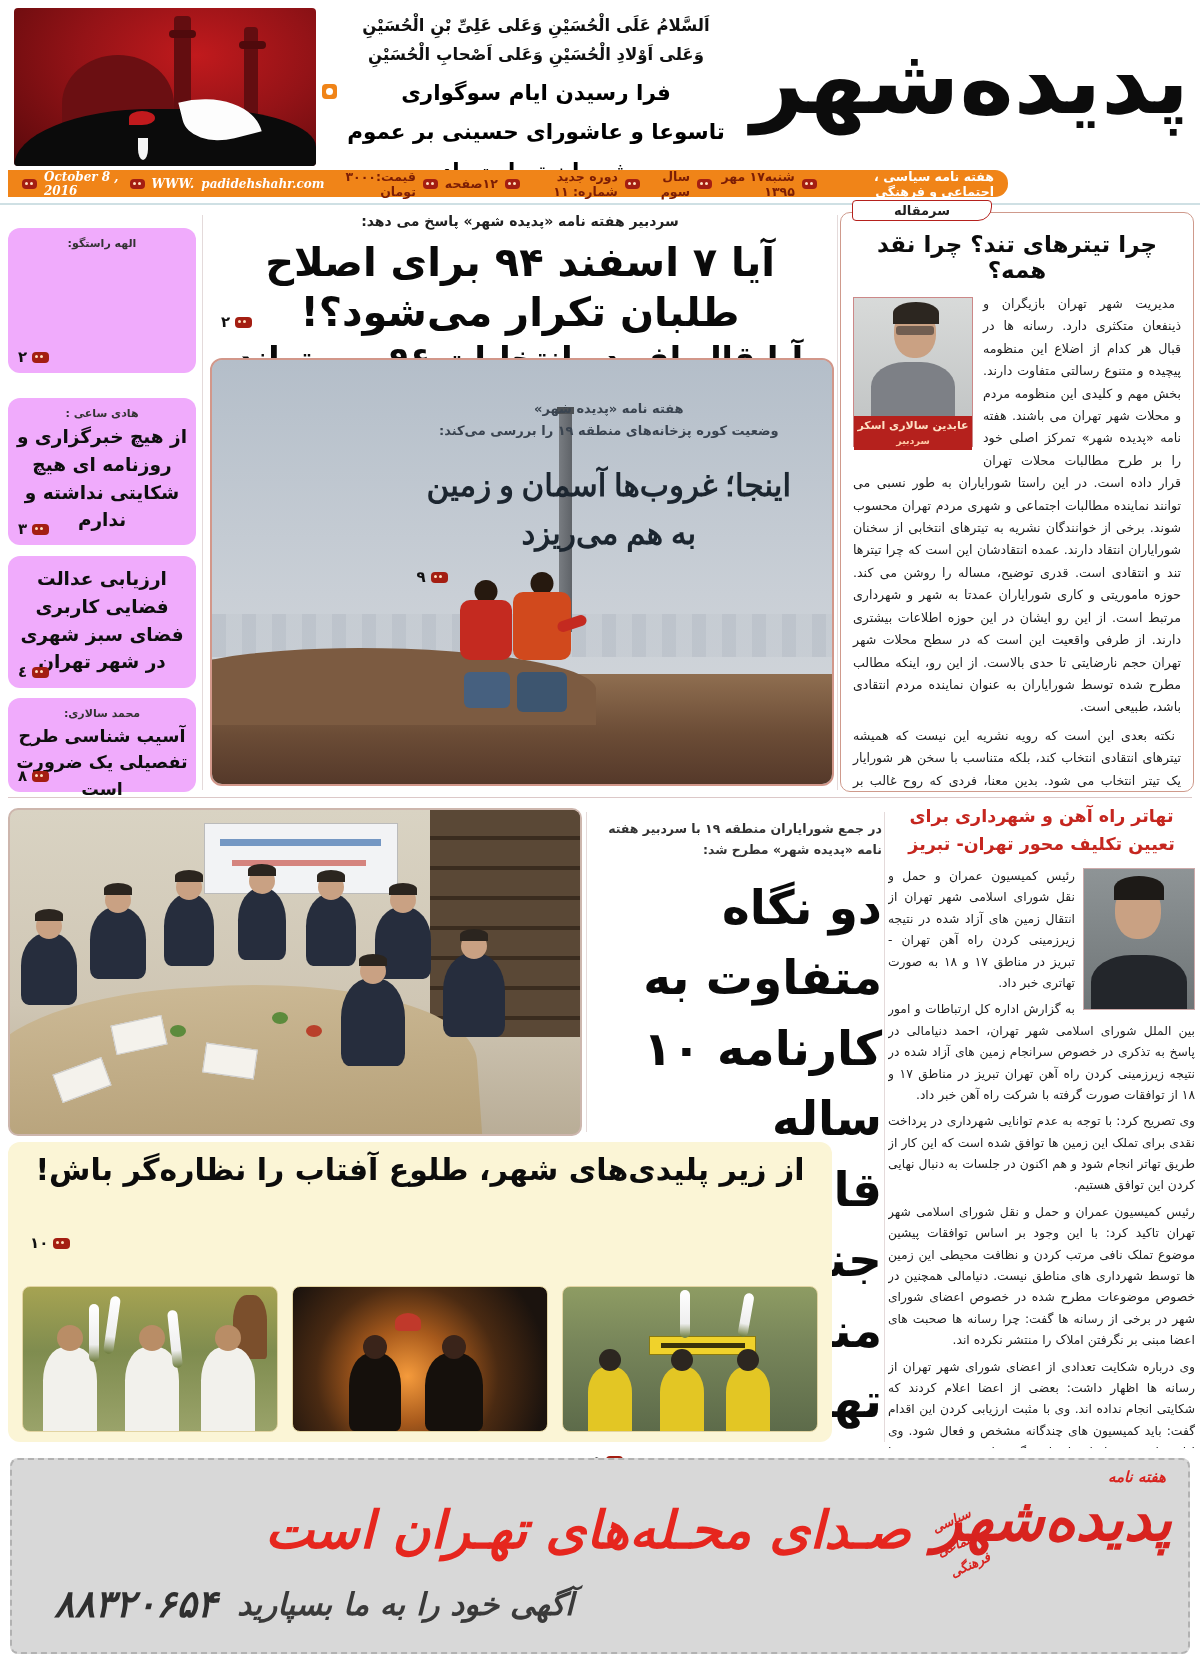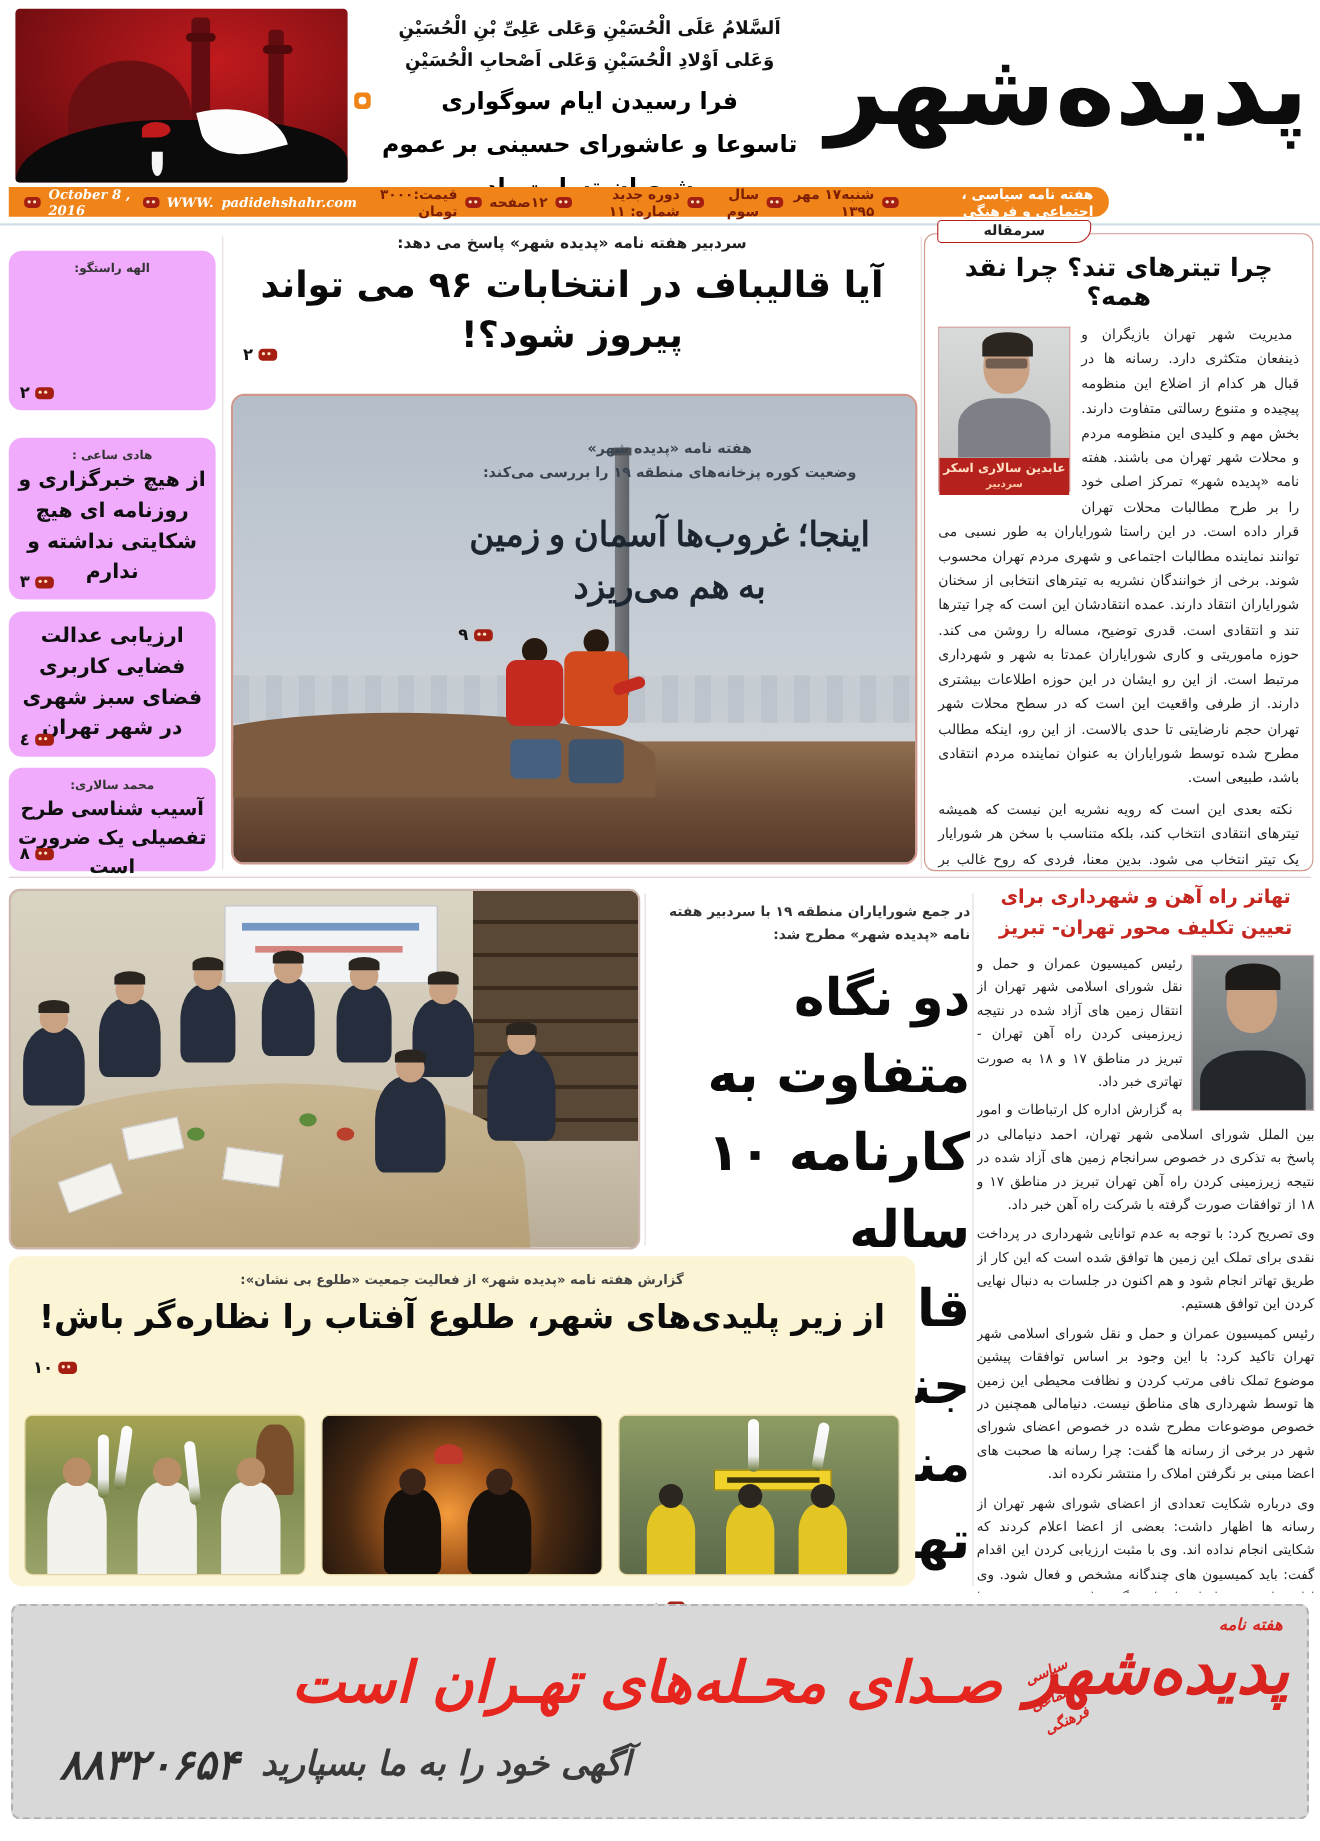--- a/index.html
+++ b/index.html
@@ -249,20 +249,21 @@
       <span data-name="page-number">۸</span>
       <span class="dotb" data-name="page-badge-icon"></span>
     </div>
   </div>
 
   <div class="vsep" style="left:202px;top:215px;height:575px;" data-name="column-divider"></div>
   <div class="vsep" style="left:837px;top:215px;height:575px;" data-name="column-divider"></div>
 
   <div class="lead" data-name="lead-story">
     <div class="lead-k" data-name="lead-kicker">سردبیر هفته نامه «پدیده شهر» پاسخ می دهد:</div>
+    <div class="lead-h1" data-name="lead-headline-1">آیا ۷ اسفند ۹۴ برای اصلاح طلبان تکرار می‌شود؟!</div>
     <div class="lead-h2" data-name="lead-headline-2">آیا قالیباف در انتخابات ۹۶ می تواند پیروز شود؟!</div>
     <div class="pg" data-name="page-reference">
       <span data-name="page-number">۲</span>
       <span class="dotb" data-name="page-badge-icon"></span>
     </div>
   </div>
 
   <div class="feature" data-name="feature-photo-kids-kiln">
     <div class="f-sky" data-name="photo-sky"></div>
     <div class="f-city" data-name="photo-cityscape"></div>
@@ -358,21 +359,20 @@
     <div class="rail-b" data-name="rail-article-body">
       <p data-name="rail-paragraph">رئیس کمیسیون عمران و حمل و نقل شورای اسلامی شهر تهران از انتقال زمین های آزاد شده در نتیجه زیرزمینی کردن راه آهن تهران - تبریز در مناطق ۱۷ و ۱۸ به صورت تهاتری خبر داد.</p>
       <p data-name="rail-paragraph">به گزارش اداره کل ارتباطات و امور بین الملل شورای اسلامی شهر تهران، احمد دنیامالی در پاسخ به تذکری در خصوص سرانجام زمین های آزاد شده در نتیجه زیرزمینی کردن راه آهن تهران تبریز در مناطق ۱۷ و ۱۸ از توافقات صورت گرفته با شرکت راه آهن خبر داد.</p>
       <p data-name="rail-paragraph">وی تصریح کرد: با توجه به عدم توانایی شهرداری در پرداخت نقدی برای تملک این زمین ها توافق شده است که این کار از طریق تهاتر انجام شود و هم اکنون در جلسات به دنبال نهایی کردن این توافق هستیم.</p>
       <p data-name="rail-paragraph">رئیس کمیسیون عمران و حمل و نقل شورای اسلامی شهر تهران تاکید کرد: با این وجود بر اساس توافقات پیشین موضوع تملک نافی مرتب کردن و نظافت محیطی این زمین ها توسط شهرداری های مناطق نیست. دنیامالی همچنین در خصوص موضوعات مطرح شده در خصوص اعضای شورای شهر در برخی از رسانه ها گفت: چرا رسانه ها صحبت های اعضا مبنی بر نگرفتن املاک را منتشر نکرده اند.</p>
       <p data-name="rail-paragraph">وی درباره شکایت تعدادی از اعضای شورای شهر تهران از رسانه ها اظهار داشت: بعضی از اعضا اعلام کردند که شکایتی انجام نداده اند. وی با مثبت ارزیابی کردن این اقدام گفت: باید کمیسیون های چندگانه مشخص و فعال شود. وی ادامه داد: ۳ نفر از اعضا برای پیگیری امور معرفی شوند تا اقدامات زودتر به سرانجام برسد.</p>
     </div>
   </div>
 
   <div class="report" data-name="report-box">
-    <div class="rep-k" data-name="report-kicker">گزارش هفته نامه «پدیده شهر» از فعالیت جمعیت «طلوع بی نشان»:</div>
     <div class="rep-t" data-name="report-headline">از زیر پلیدی‌های شهر، طلوع آفتاب را نظاره‌گر باش!</div>
     <div class="pg" data-name="page-reference">
       <span data-name="page-number">۱۰</span>
       <span class="dotb" data-name="page-badge-icon"></span>
     </div>
     <div class="ph-row" data-name="report-photo-row">
       <div class="ph ph1" data-name="report-photo-flowers-ceremony">
         <span class="statue" data-name="photo-statue"></span>
         <span class="wman" style="left:8%;" data-name="photo-person-white"></span>
         <span class="wman" style="left:40%;" data-name="photo-person-white"></span>

